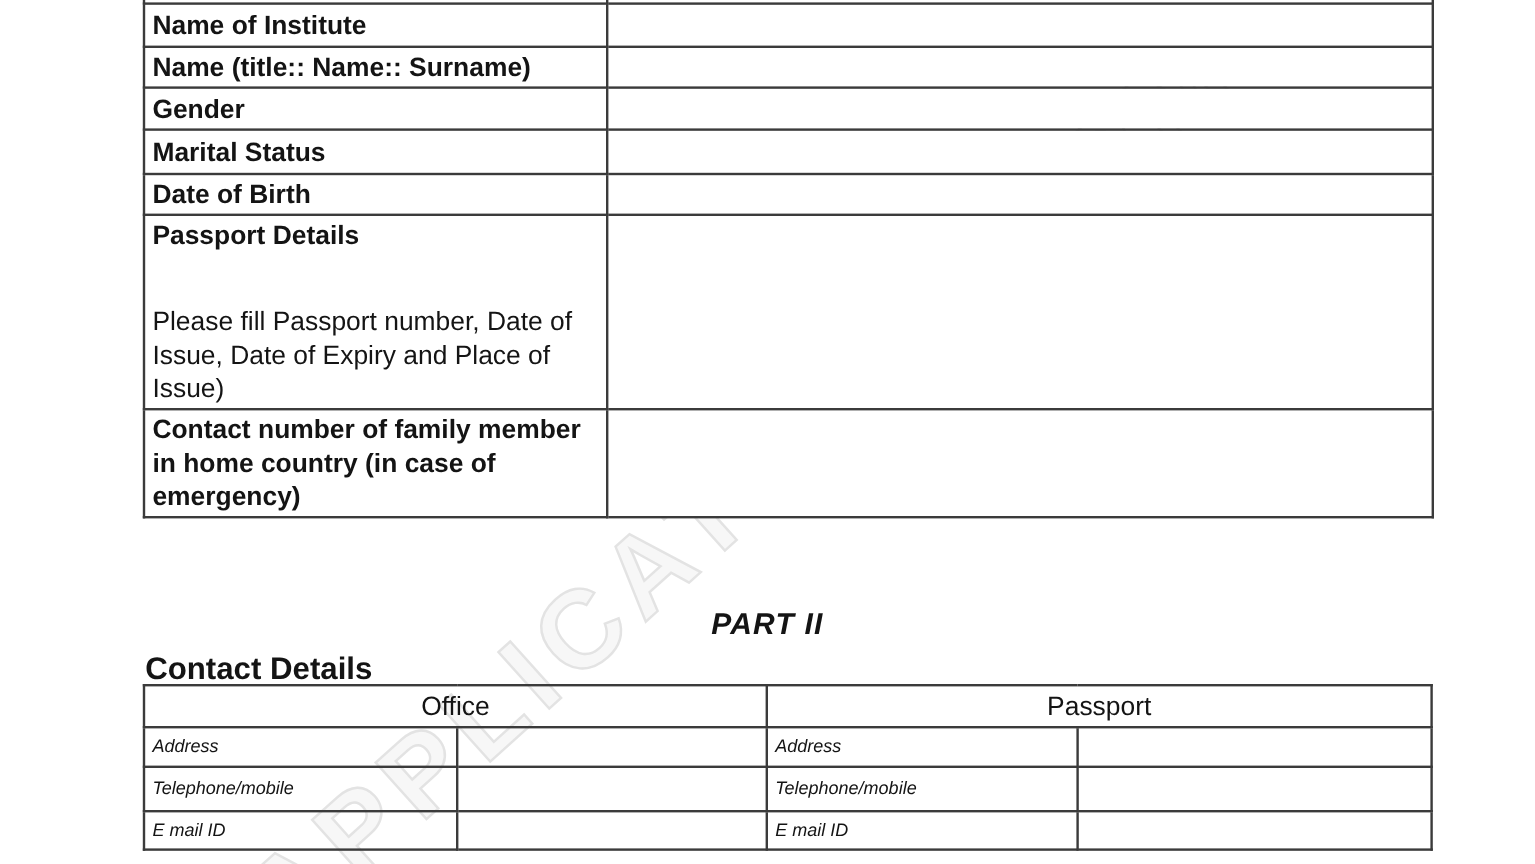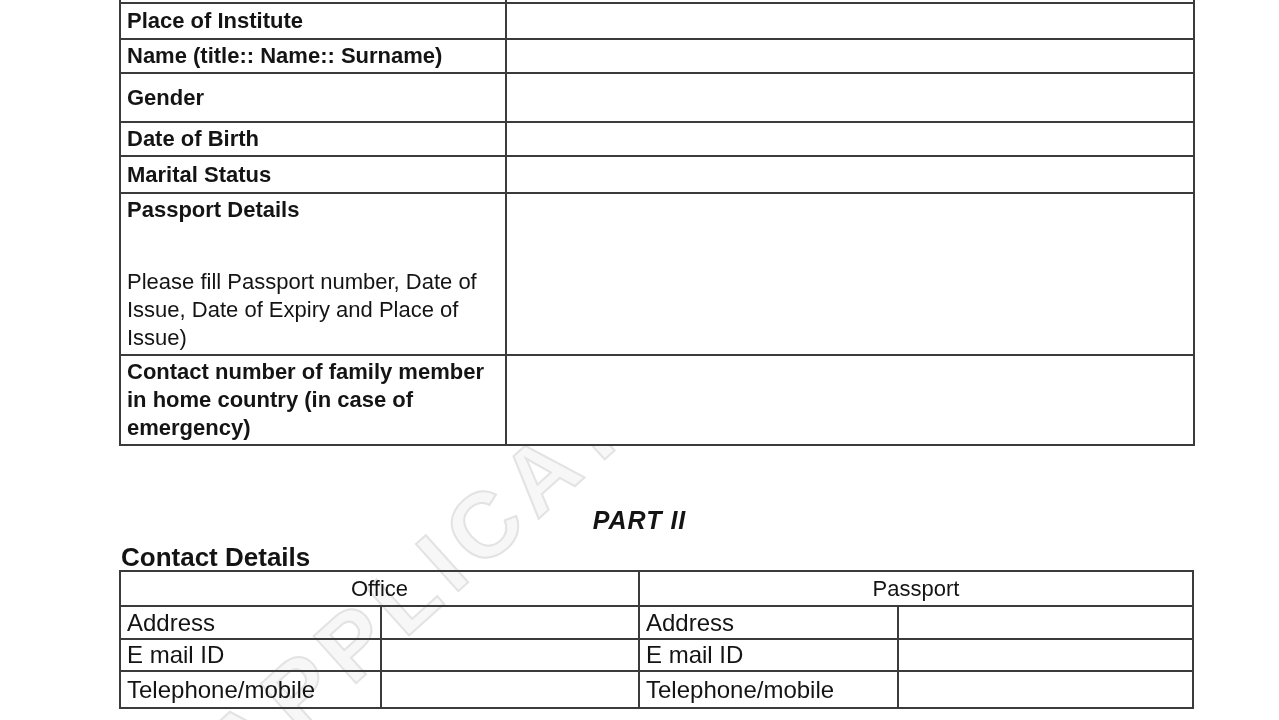--- a/index.html
+++ b/index.html
@@ -67,24 +67,25 @@
 
   
   #part2-table { position: absolute; left: 119px; top: 570px; width: 1073px; }
   #part2-table th {
     font-size: 22px;
     font-weight: 400;
     text-align: center;
     vertical-align: middle;
   }
   #part2-table td.label {
-    font-size: 24px;
+    font-size: 15px;
     font-weight: 400;
     padding: 1px 22px 1px 6px;
     vertical-align: middle;
+    font-style: italic;
   }
 </style>
 </head>
 <body>
 
 <div id="page">
   <div id="scan-layer">
 
     <div class="watermark">VISA APPLICATION FORM</div>
 
@@ -92,37 +93,37 @@
       <colgroup>
           <col style="width:386px">
           <col style="width:688px">
         </colgroup>
       <tbody>
           <tr style="height:32px">
         <td class="label"></td>
         <td class="value"></td>
       </tr>
       <tr style="height:36px">
-        <td class="label">Place of Institute</td>
+        <td class="label">Name of Institute</td>
         <td class="value"></td>
       </tr>
       <tr style="height:34px">
         <td class="label">Name (title:: Name:: Surname)</td>
         <td class="value"></td>
       </tr>
-      <tr style="height:49px">
+      <tr style="height:35px">
         <td class="label">Gender</td>
+        <td class="value"></td>
+      </tr>
+      <tr style="height:37px">
+        <td class="label">Marital Status</td>
         <td class="value"></td>
       </tr>
       <tr style="height:34px">
         <td class="label">Date of Birth</td>
-        <td class="value"></td>
-      </tr>
-      <tr style="height:37px">
-        <td class="label">Marital Status</td>
         <td class="value"></td>
       </tr>
       <tr style="height:117px">
         <td class="label">
           <span>Passport Details</span>
           <span class="sub">Please fill Passport number, Date of Issue, Date of Expiry and Place of Issue)</span>
         </td>
         <td class="value"></td>
       </tr>
       <tr style="height:73px">
@@ -146,29 +147,29 @@
           <tr style="height:35px">
         <th colspan="2">Office</th>
         <th colspan="2">Passport</th>
       </tr>
       <tr style="height:33px">
         <td class="label">Address</td>
         <td class="value"></td>
         <td class="label">Address</td>
         <td class="value"></td>
       </tr>
+      <tr style="height:37px">
+        <td class="label">Telephone/mobile</td>
+        <td class="value"></td>
+        <td class="label">Telephone/mobile</td>
+        <td class="value"></td>
+      </tr>
       <tr style="height:32px">
         <td class="label">E mail ID</td>
         <td class="value"></td>
         <td class="label">E mail ID</td>
-        <td class="value"></td>
-      </tr>
-      <tr style="height:37px">
-        <td class="label">Telephone/mobile</td>
-        <td class="value"></td>
-        <td class="label">Telephone/mobile</td>
         <td class="value"></td>
       </tr>
     </tbody>
       </table>
 
   </div>
 </div>
 
 </body></html>

